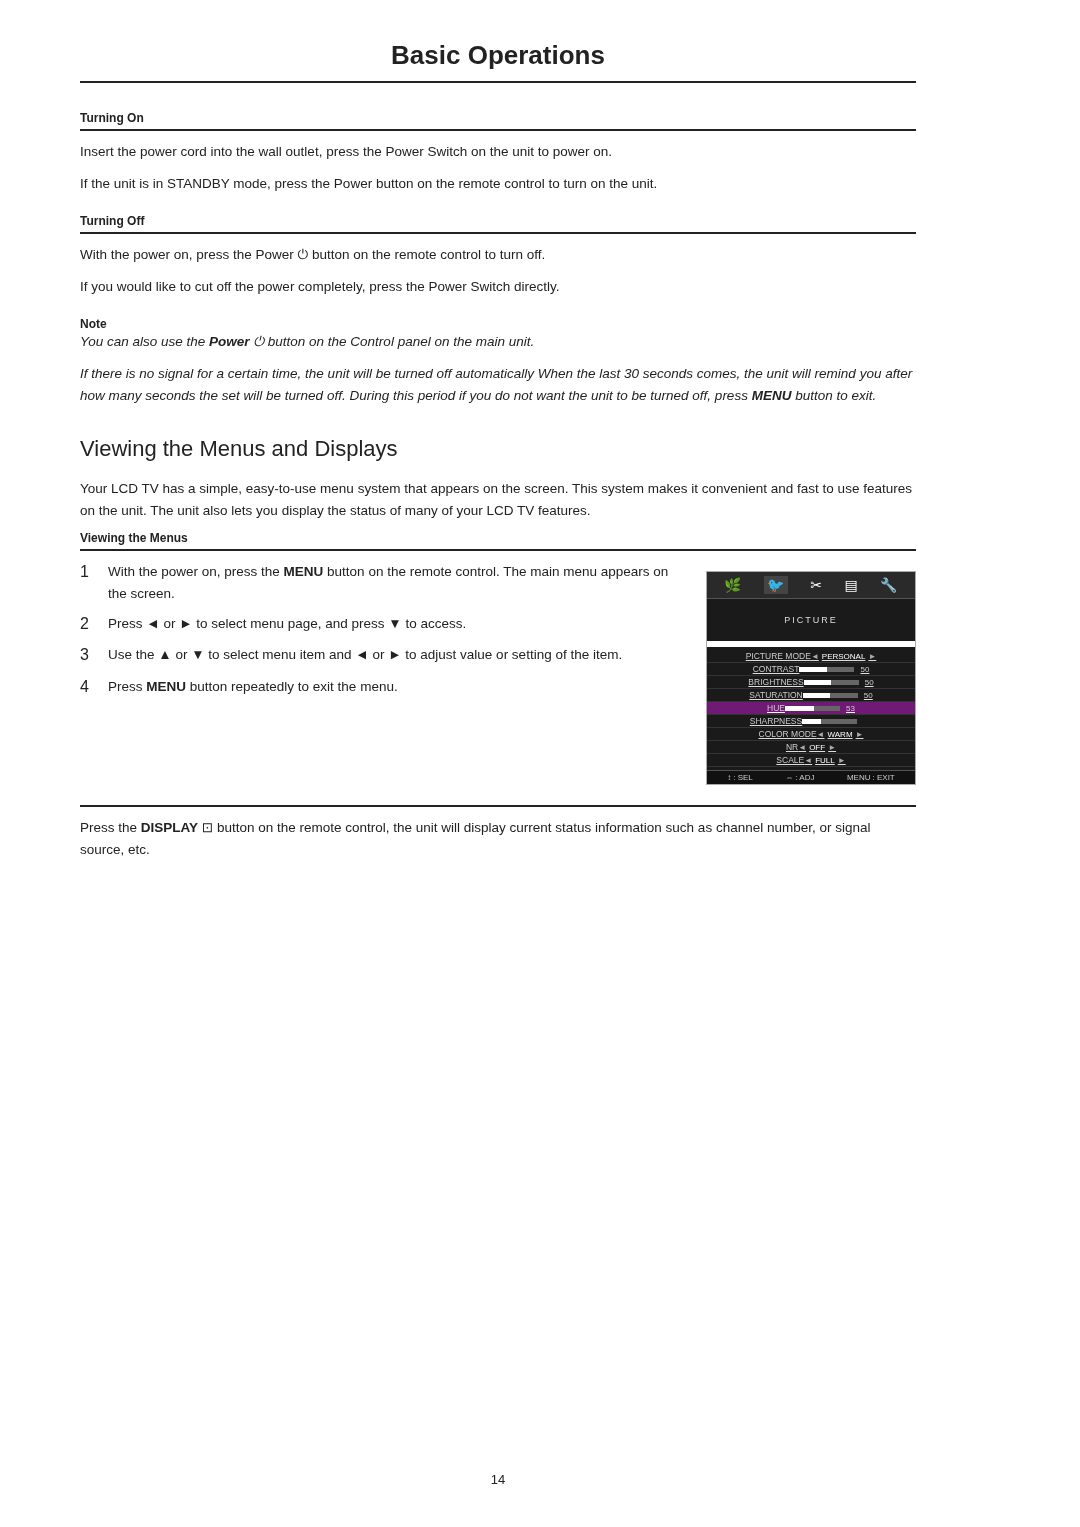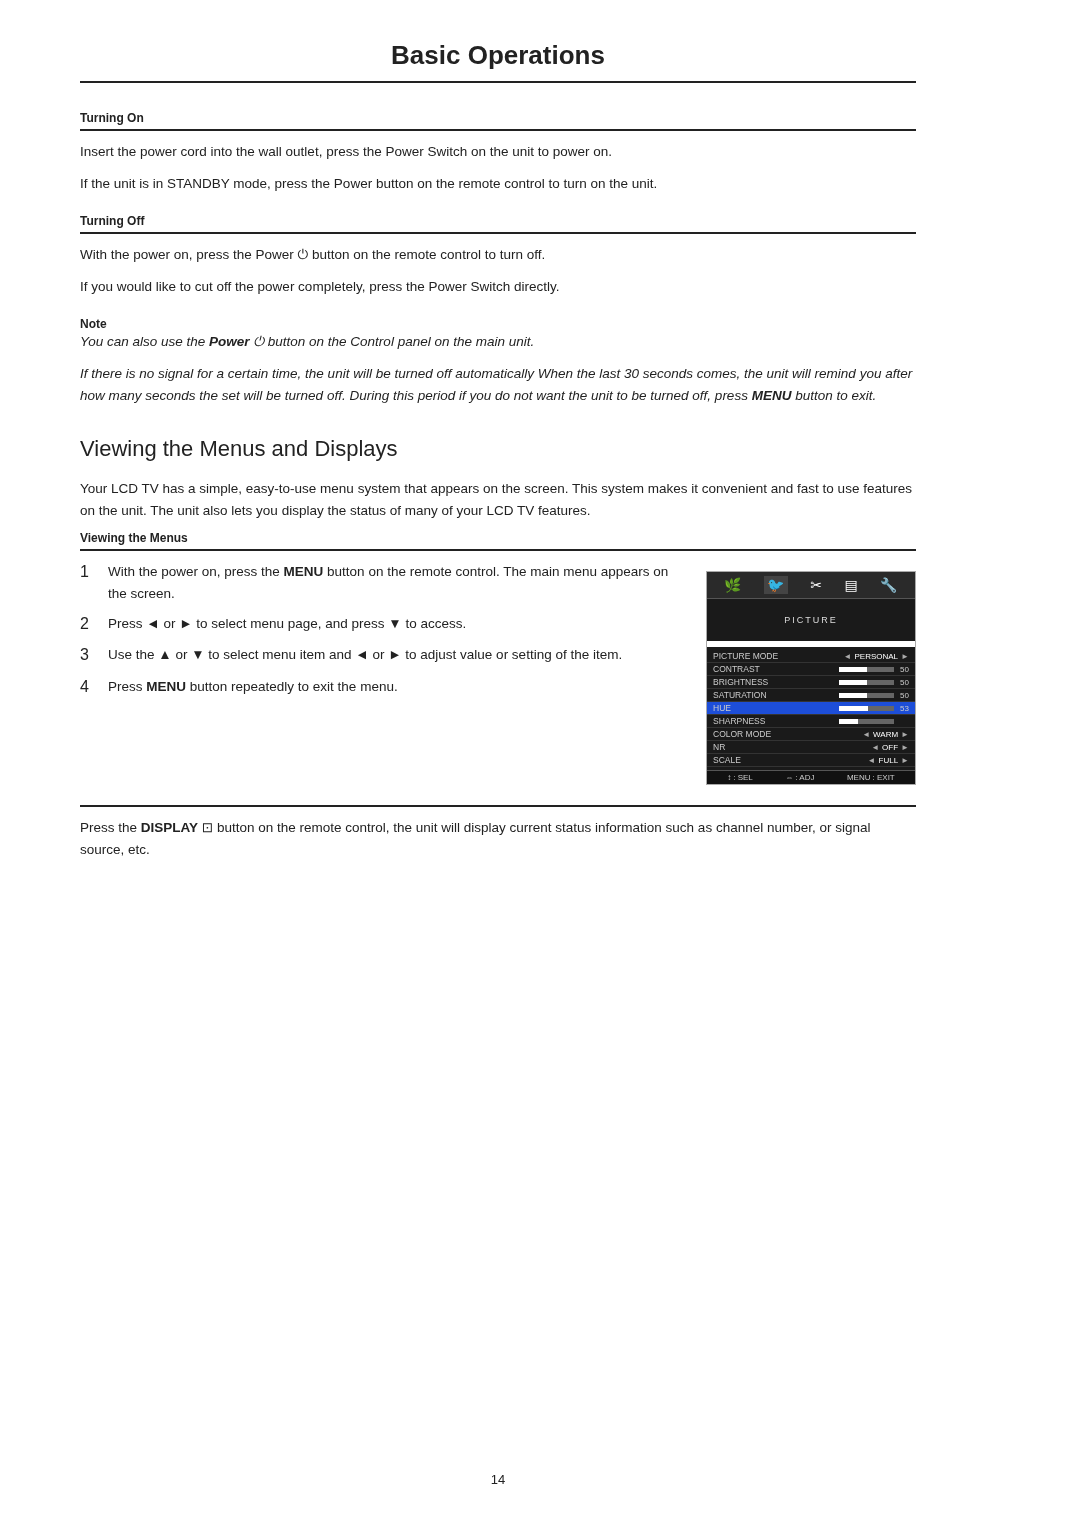--- a/index.html
+++ b/index.html
@@ -125,29 +125,30 @@
       color: #ddd;
       padding: 16px 0;
       border-bottom: 6px solid #ffffff;
       letter-spacing: 2px;
     }
     .menu-rows {
       padding: 3px 0;
     }
     .menu-row {
       display: flex;
-      justify-content: space-between;
+      justify-content: center;
       align-items: center;
       padding: 1px 6px;
       font-size: 9px;
       color: #ddd;
       border-bottom: 1px solid #333;
+      text-decoration: underline;
     }
     .menu-row.highlighted {
-      background: #1d4ed8;
+      background: #701a75;
       color: #fff;
     }
     .menu-row-label {
       font-size: 8.5px;
       color: #ccc;
     }
     .menu-row-bar {
       display: flex;
       align-items: center;
       gap: 3px;

